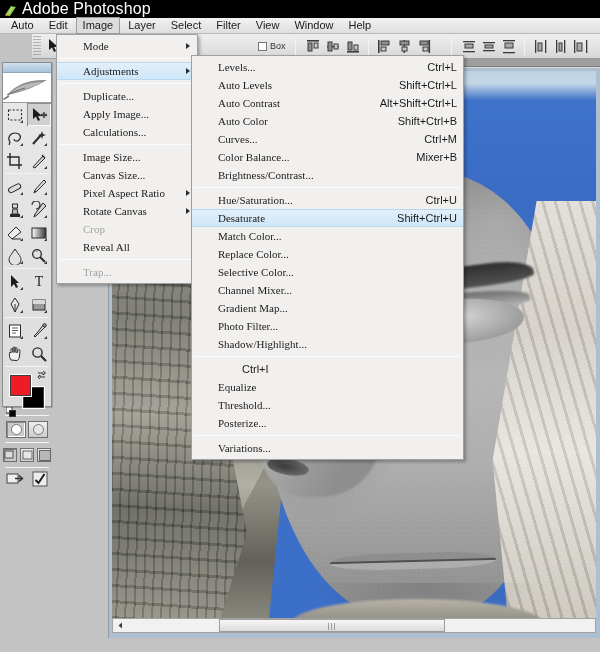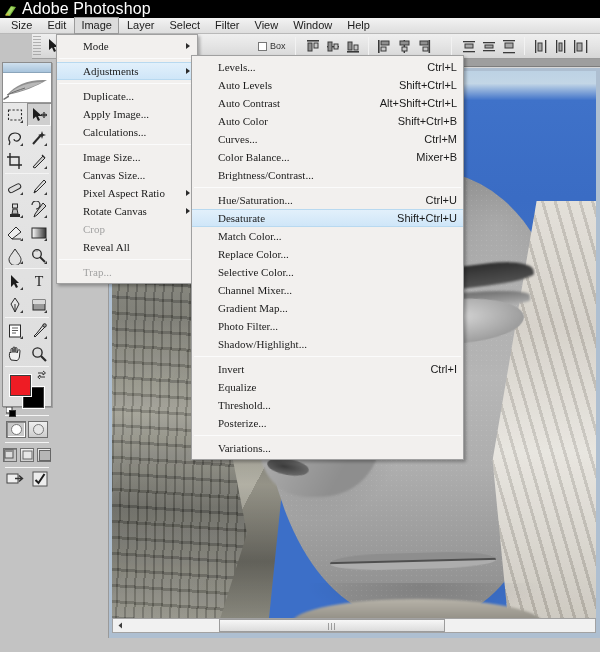--- a/index.html
+++ b/index.html
@@ -365,21 +365,21 @@
       <svg width="13" height="13" viewBox="0 0 13 13">
         <path d="M1 11 L7 2 L12 3 L6 12 Z" fill="#7dbb3f"></path>
         <path d="M2 11 L7 3 L10 3.6 L5 11.5 Z" fill="#a8d96a"></path>
         <path d="M1 12 L4 9 L5 11 Z" fill="#dcb43a"></path>
       </svg>
     </span>
     <span class="ps-title">Adobe Photoshop</span>
   </div>
 
   <div id="menubar">
-    <div class="mi">Size</div>
+    <div class="mi">Auto</div>
     <div class="mi">Edit</div>
     <div class="mi open">Image</div>
     <div class="mi">Layer</div>
     <div class="mi">Select</div>
     <div class="mi">Filter</div>
     <div class="mi">View</div>
     <div class="mi">Window</div>
     <div class="mi">Help</div>
   </div>
 
@@ -869,21 +869,20 @@
         <span class="mlabel">Gradient Map...</span>
       </div>
       <div class="menu-item">
         <span class="mlabel">Photo Filter...</span>
       </div>
       <div class="menu-item">
         <span class="mlabel">Shadow/Highlight...</span>
       </div>
       <div class="menu-sep"></div>
       <div class="menu-item">
-        <span class="mlabel">Invert</span>
         <span class="maccel">Ctrl+I</span>
       </div>
       <div class="menu-item">
         <span class="mlabel">Equalize</span>
       </div>
       <div class="menu-item">
         <span class="mlabel">Threshold...</span>
       </div>
       <div class="menu-item">
         <span class="mlabel">Posterize...</span>

